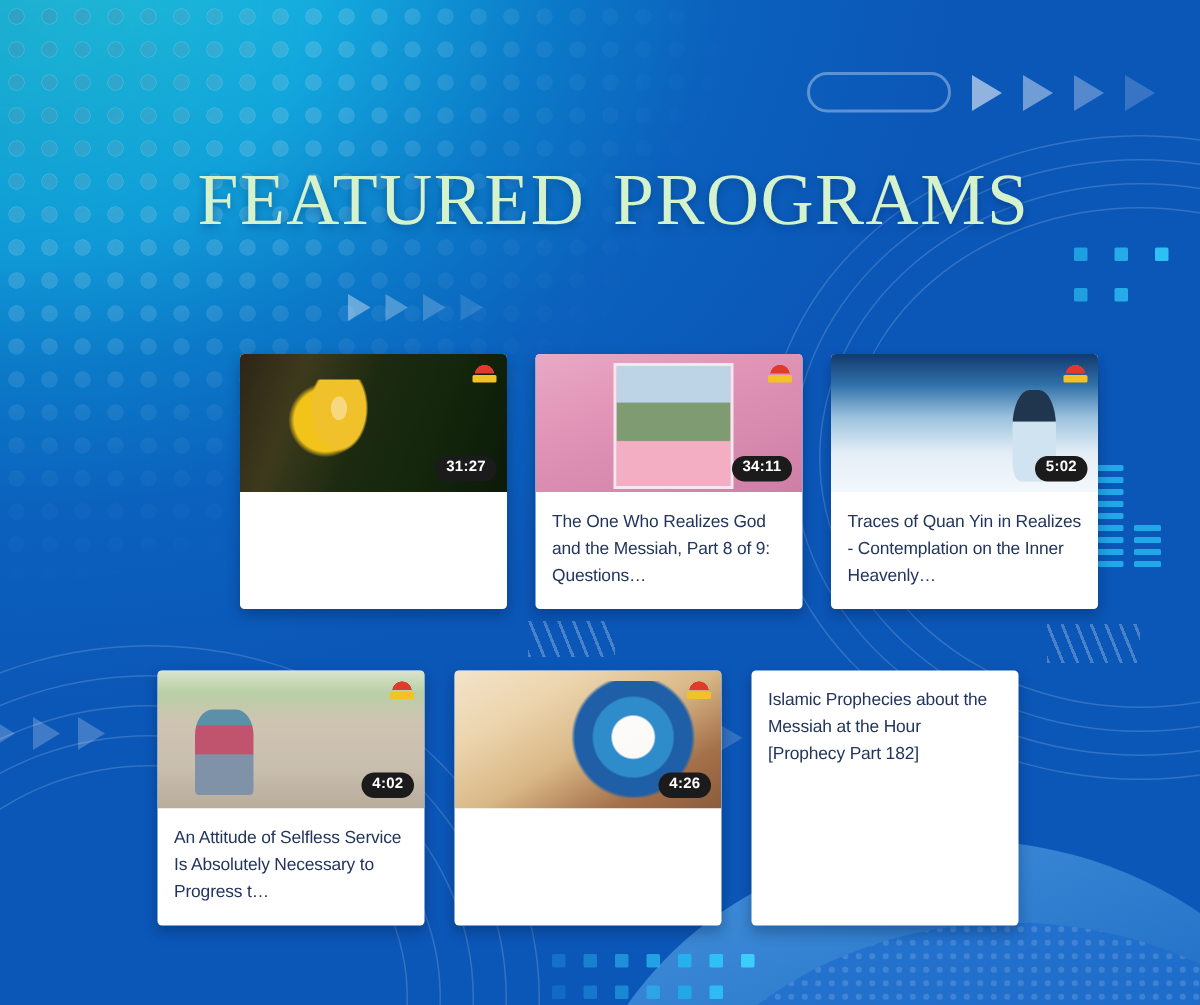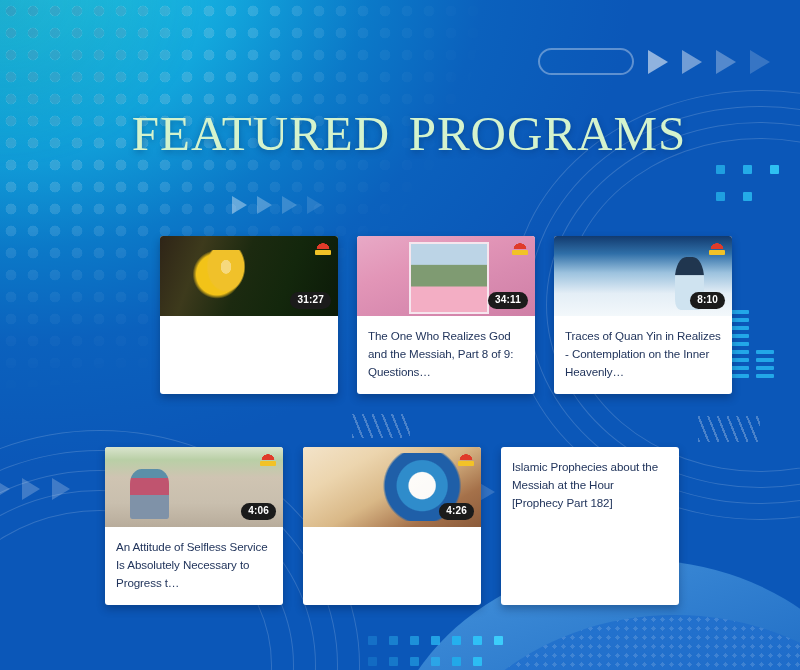--- a/index.html
+++ b/index.html
@@ -116,21 +116,21 @@
   .card {
     width: 178px;
     background: #ffffff;
     border-radius: 3px;
     box-shadow: 0 4px 9px rgba(0,20,55,0.33);
     overflow: hidden;
     display: flex; flex-direction: column;
   }
   .thumb {
     position: relative;
-    width: 100%; height: 80px;
+    width: 100%; height: 92px;
     overflow: hidden;
   }
   .thumb-art { position:absolute; inset:0; }
 
   .logo {
     position: absolute; right: 5px; top: 4px;
     width: 20px; height: 15px;
   }
   .logo .wing {
     position:absolute; left:0; top:1px; width:20px; height:8px;
@@ -350,37 +350,37 @@
       <div class="card-title">The One Who Realizes God and the Messiah, Part 8 of 9: Questions…</div>
     </div>
 
     <div class="card">
       <div class="thumb">
         <div class="thumb-art art-3"></div>
         <div class="logo">
             <span class="wing"></span>
             <span class="bar"></span>
           </div>
-        <span class="badge">8:10</span>
+        <span class="badge">5:02</span>
       </div>
       <div class="card-title">Traces of Quan Yin in Realizes - Contemplation on the Inner Heavenly…</div>
     </div>
 
   </div>
 
   <div class="row row-bottom">
 
     <div class="card">
       <div class="thumb">
         <div class="thumb-art art-4"></div>
         <div class="logo">
             <span class="wing"></span>
             <span class="bar"></span>
           </div>
-        <span class="badge">4:06</span>
+        <span class="badge">4:02</span>
       </div>
       <div class="card-title">An Attitude of Selfless Service Is Absolutely Necessary to Progress t…</div>
     </div>
 
     <div class="card">
       <div class="thumb">
         <div class="thumb-art art-5"></div>
         <div class="logo">
             <span class="wing"></span>
             <span class="bar"></span>

